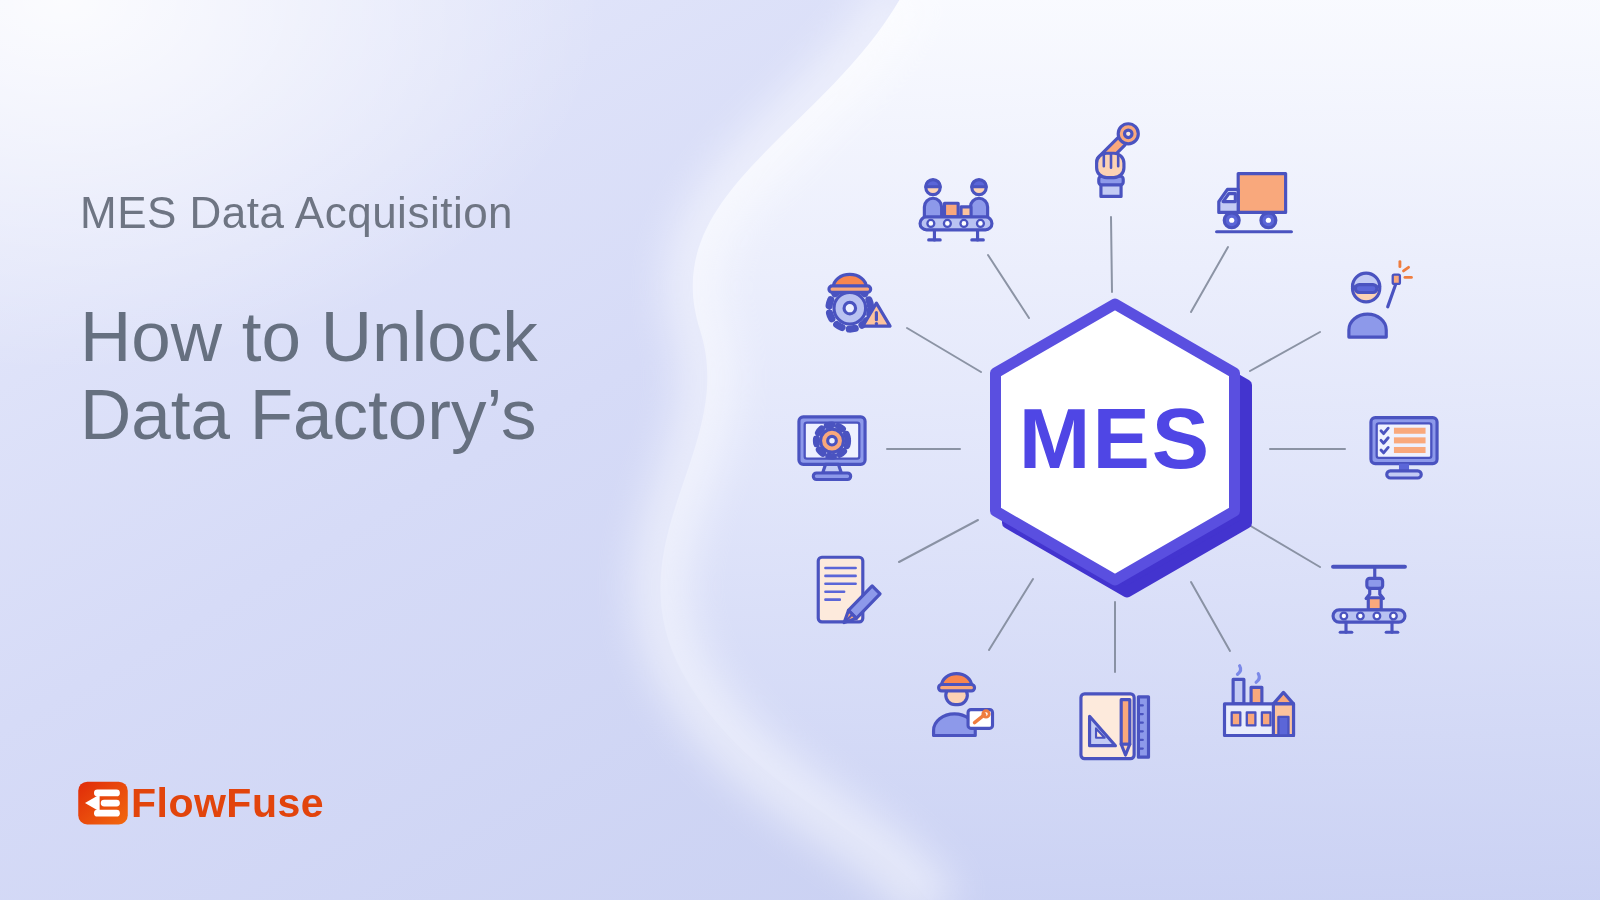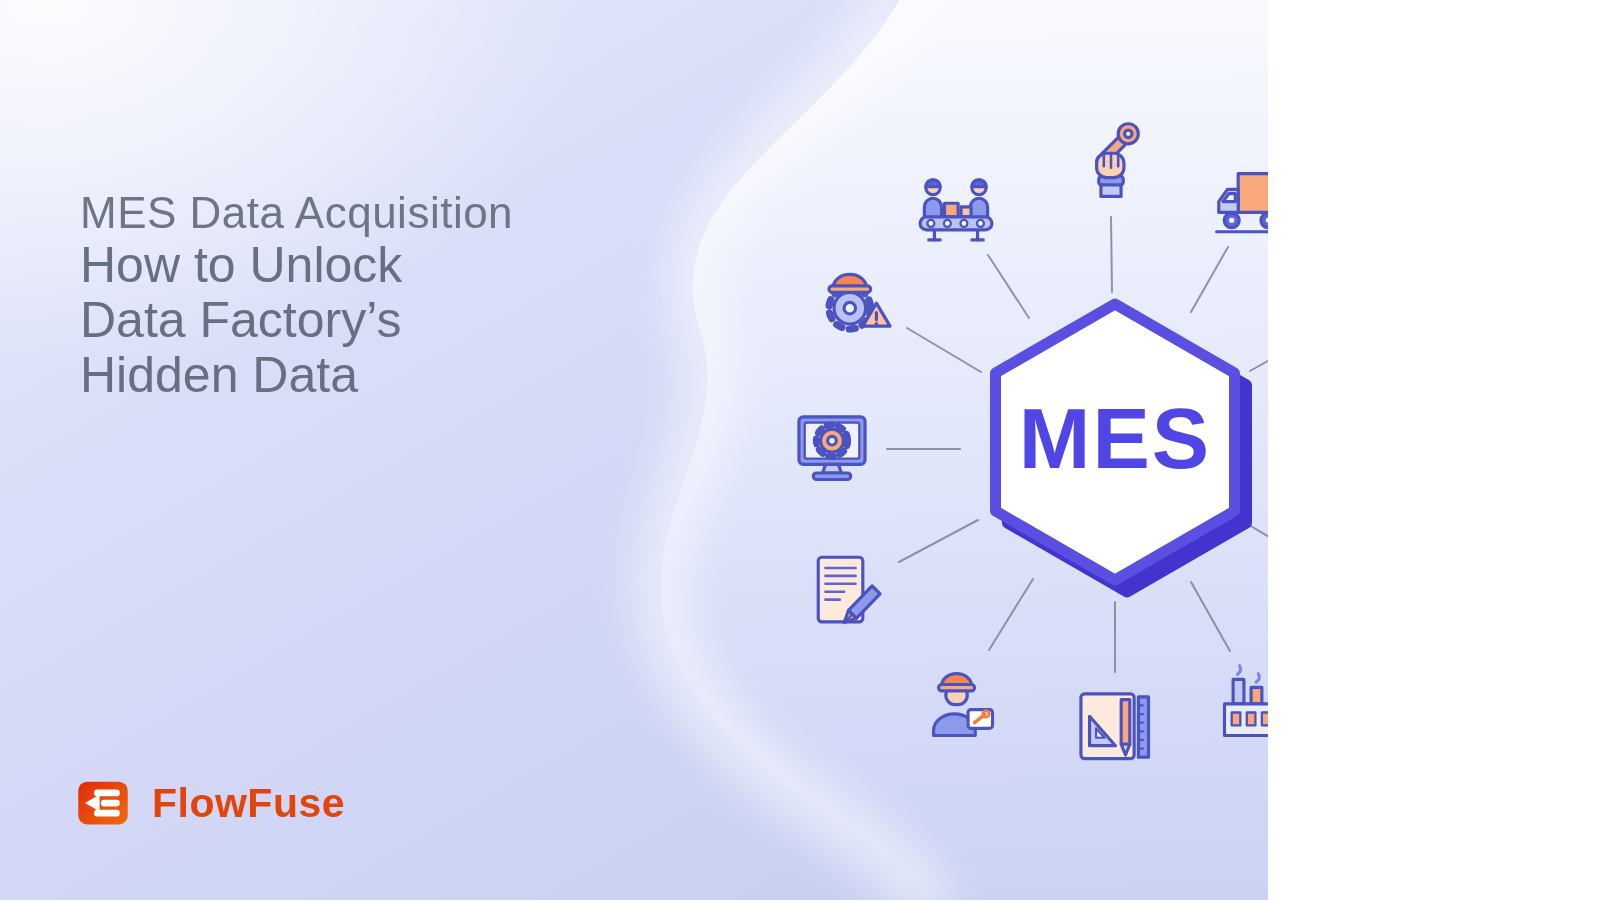--- a/index.html
+++ b/index.html
@@ -1,31 +1,31 @@
 <!DOCTYPE html>
 <html><head>
 <meta charset="utf-8">
 <style>
   html,body{margin:0;padding:0;}
   .stage{
-    position:relative;width:1268px;height:900px;overflow:hidden;
+    position:relative;width:1600px;height:900px;overflow:hidden;
     font-family:"Liberation Sans","DejaVu Sans",sans-serif;
     background:
       radial-gradient(900px 620px at 4% 0%, rgba(255,255,255,.85), rgba(255,255,255,0) 60%),
       linear-gradient(150deg,#e7eafb 0%,#d6dbf7 40%,#c4ccf0 100%);
     text-decoration: underline;
   }
   .bg-svg,.spokes{position:absolute;inset:0;width:1600px;height:900px;}
   .spokes{pointer-events:none;}
 
   .hero-left{position:absolute;left:80px;top:188px;}
   .subtitle{font-size:44px;color:#6e7583;letter-spacing:.5px;font-weight:400;}
-  .title{font-size:50px;line-height:1.1;color:#667080;font-weight:500;}
-
-  .logo{position:absolute;left:76px;top:776px;display:flex;align-items:center;gap:22px;}
+  .title{margin-top:60px;font-size:71px;line-height:1.1;color:#667080;font-weight:500;}
+
+  .logo{position:absolute;left:76px;top:776px;display:flex;align-items:center;gap:1px;}
   .logo-mark{width:54px;height:54px;display:block;}
   .logo-text{font-size:41px;font-weight:700;color:#e2440c;letter-spacing:.5px;}
 
   .hex{position:absolute;left:950px;top:267px;width:330px;height:350px;}
   .hex svg{width:100%;height:100%;display:block;}
   .hex text{font-weight:bold;font-family:"Liberation Sans","DejaVu Sans",sans-serif;}
 
   .node{position:absolute;width:92px;height:92px;}
   .node svg{width:100%;height:100%;display:block;}
 </style>
@@ -47,21 +47,20 @@
     </defs>
     <path d="M 905 -10 C 830 130, 655 190, 700 330 C 738 448, 612 540, 682 672 C 748 795, 885 830, 935 910 L 1610 910 L 1610 -10 Z" fill="url(#rightGrad)"></path>
     <path d="M 905 -10 C 830 130, 655 190, 700 330 C 738 448, 612 540, 682 672 C 748 795, 885 830, 935 910" fill="none" stroke="#ffffff" stroke-width="55" opacity="0.5" filter="url(#blur1)"></path>
   </svg>
 
   <div class="hero-left">
     <div class="subtitle">MES Data Acquisition</div>
     <div class="title">
       <div>How to Unlock</div>
       <div>Data Factory’s</div>
-      <div>Hidden Data</div>
     </div>
   </div>
 
   <svg class="spokes" viewBox="0 0 1600 900" aria-hidden="true">
     <g stroke="#7c8596" stroke-width="2" stroke-linecap="round" opacity="0.85">
       <line x1="1029" y1="318" x2="988" y2="255"></line>
       <line x1="1112" y1="292" x2="1111" y2="217"></line>
       <line x1="1191" y1="312" x2="1228" y2="247"></line>
       <line x1="1250" y1="371" x2="1320" y2="332"></line>
       <line x1="1270" y1="449" x2="1345" y2="449"></line>

